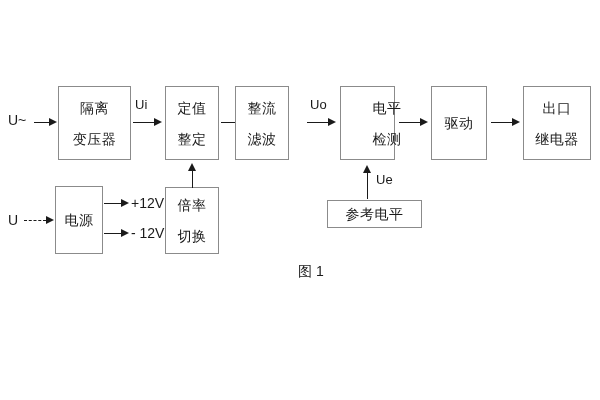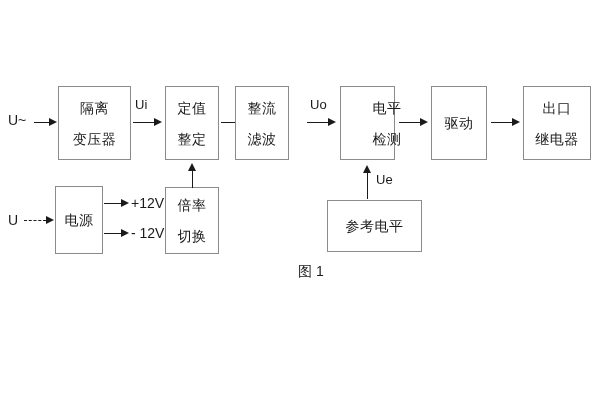--- a/index.html
+++ b/index.html
@@ -157,21 +157,21 @@
   <div class="label" style="left:131px; top:226px; font-size:14px;">- 12V</div>
 
   <div class="box" style="left:165px; top:187px; width:54px; height:67px;">
     <span class="ln">倍率</span>
     <span class="ln">切换</span>
   </div>
 
   <div class="vline" style="left:192px; top:170px; height:18px;"></div>
   <div class="arrow-u" style="left:188px; top:163px;"></div>
 
-  <div class="box" style="left:327px; top:200px; width:95px; height:52px;">
+  <div class="box" style="left:327px; top:200px; width:95px; height:28px;">
     <span class="ln">参考电平</span>
   </div>
 
   <div class="vline" style="left:367px; top:172px; height:27px;"></div>
   <div class="arrow-u" style="left:363px; top:165px;"></div>
   <div class="label" style="left:376px; top:165px;margin-top:8px;">Ue</div>
 
   <div class="caption" style="left:298px; top:263px;">图 1</div>
 
 </div>

